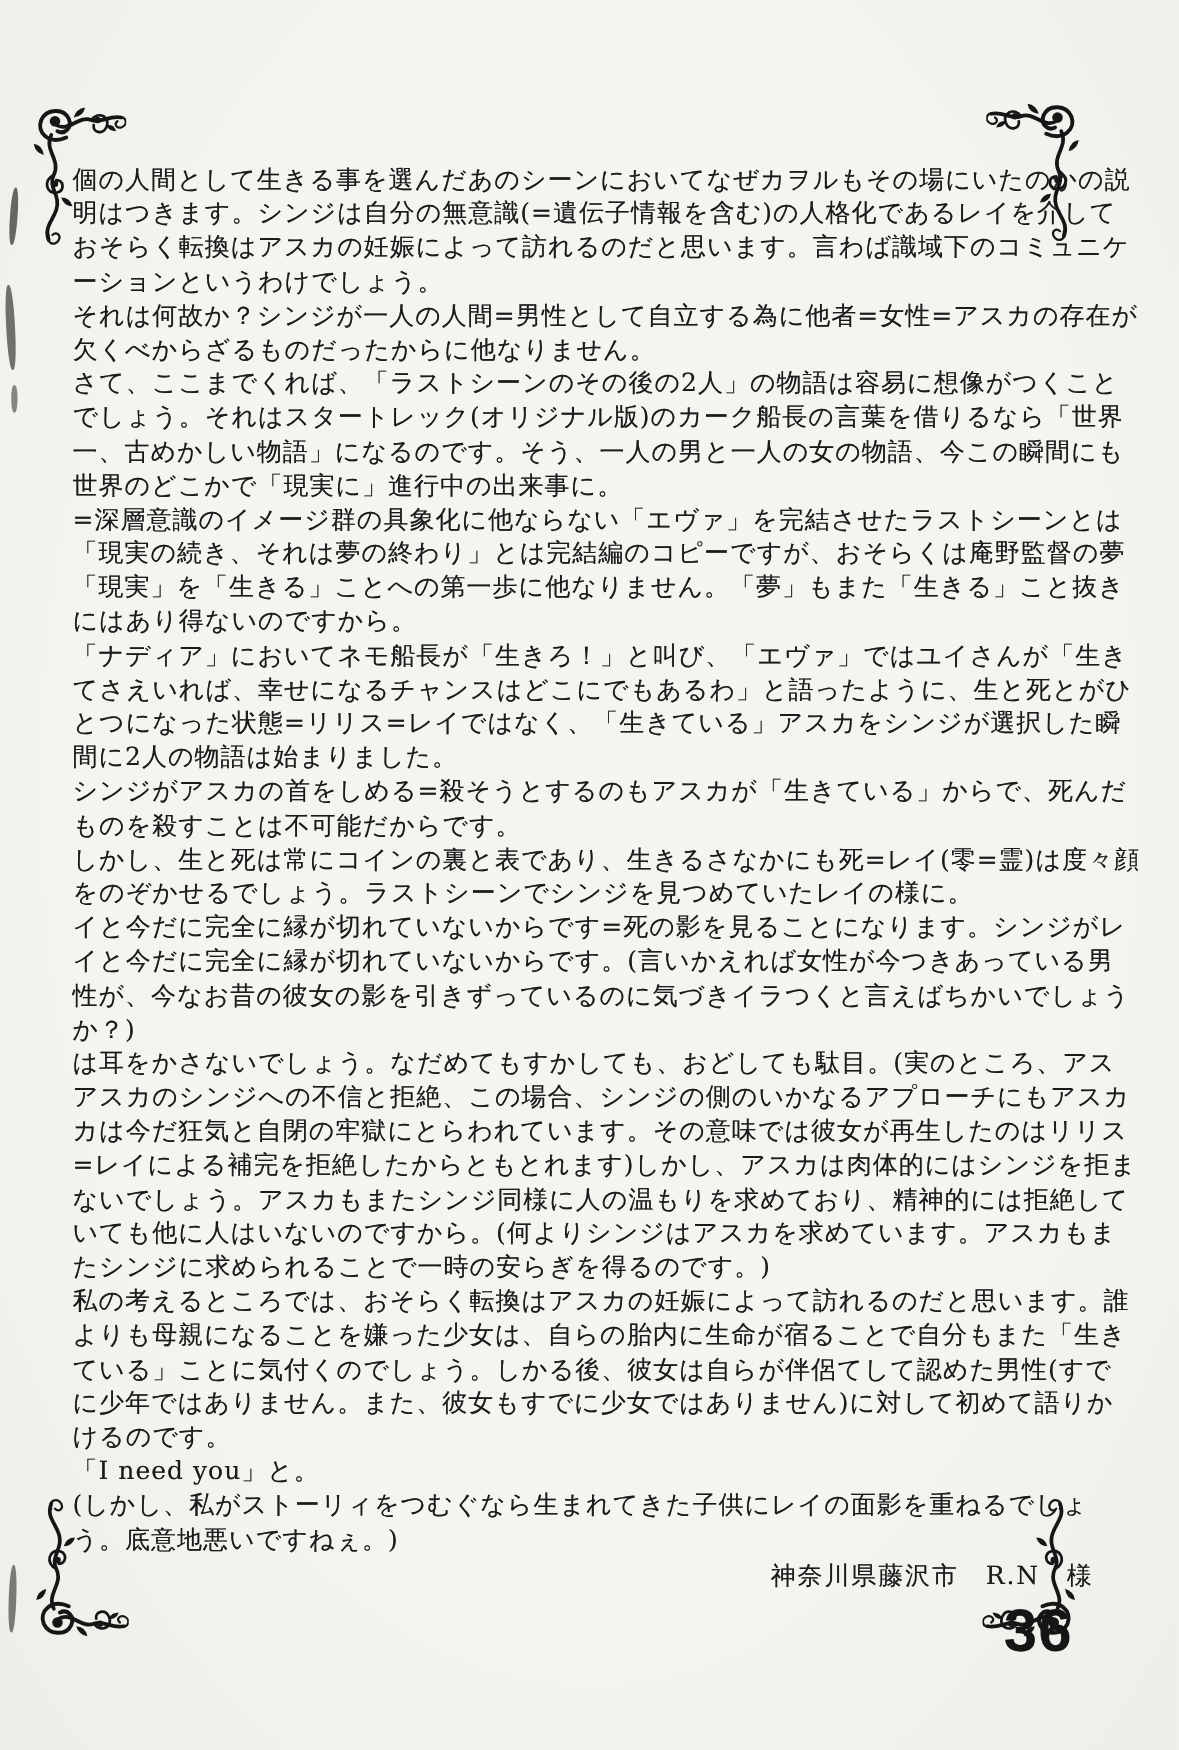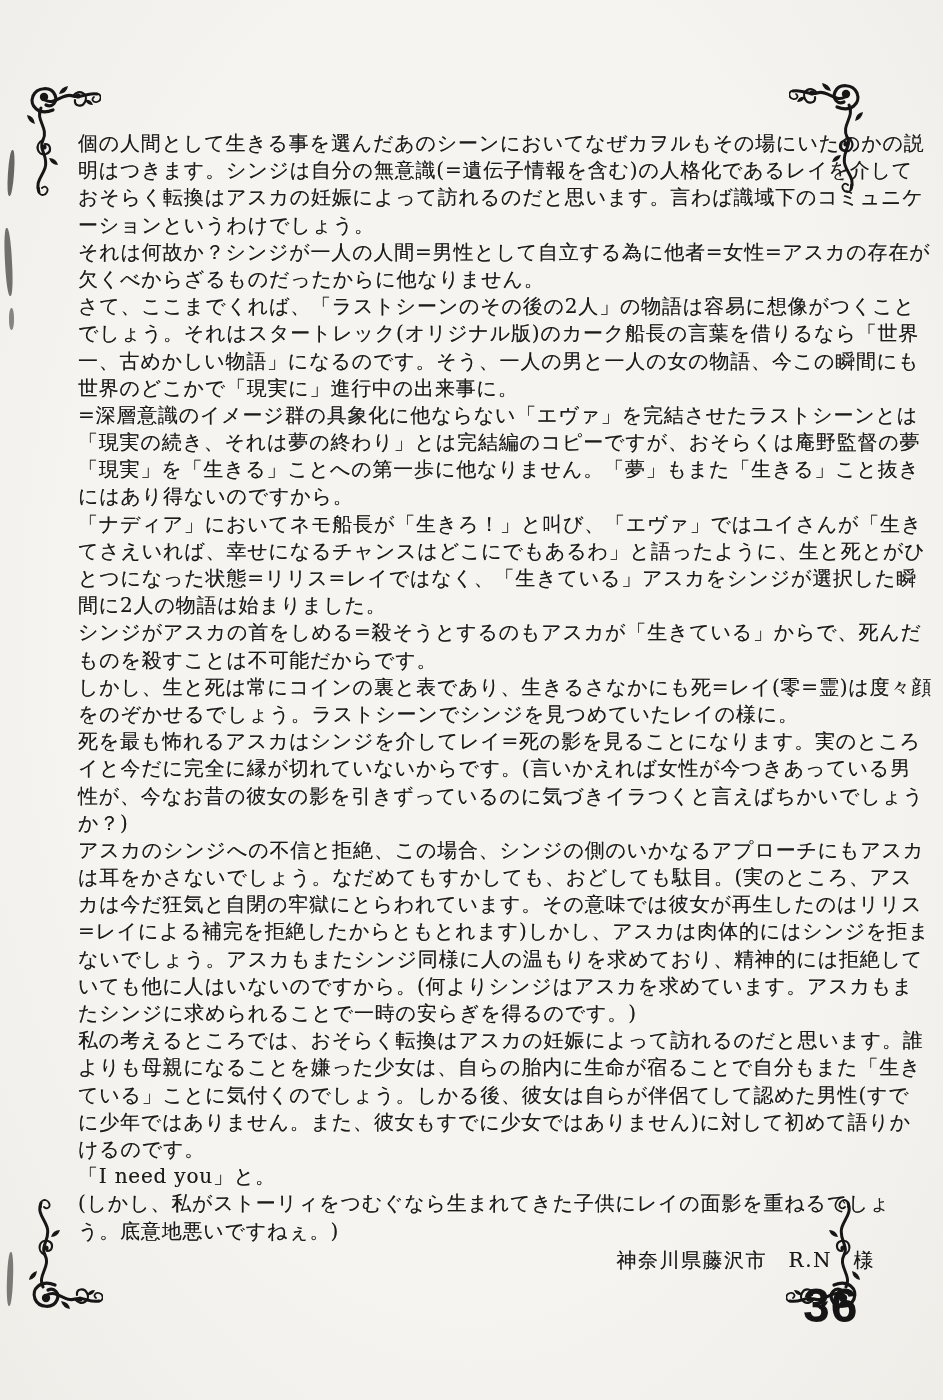--- a/index.html
+++ b/index.html
@@ -16,21 +16,20 @@
   }
   .body-text {
     position: absolute;
     left: 58px; top: 130px;
     width: 840px;
     font-size: 20px;
     line-height: 27.2px;
     letter-spacing: 0.8px;
     color: #1b1b1b;
     text-shadow: 0 0 0.5px rgba(25,25,25,0.55);
-    margin-left: 20px;
   }
   .text-line { white-space: nowrap; height: 27.2px; }
   .attribution {
     position: absolute;
     top: 1247px; right: 68px;
     font-size: 20px;
     letter-spacing: 1.5px;
     color: #1b1b1b;
     text-shadow: 0 0 0.5px rgba(25,25,25,0.55);
     margin-left: 32px;
@@ -123,26 +122,26 @@
       <div class="text-line">「現実」を「生きる」ことへの第一歩に他なりません。「夢」もまた「生きる」こと抜き</div>
       <div class="text-line">にはあり得ないのですから。</div>
       <div class="text-line">「ナディア」においてネモ船長が「生きろ！」と叫び、「エヴァ」ではユイさんが「生き</div>
       <div class="text-line">てさえいれば、幸せになるチャンスはどこにでもあるわ」と語ったように、生と死とがひ</div>
       <div class="text-line">とつになった状態=リリス=レイではなく、「生きている」アスカをシンジが選択した瞬</div>
       <div class="text-line">間に2人の物語は始まりました。</div>
       <div class="text-line">シンジがアスカの首をしめる=殺そうとするのもアスカが「生きている」からで、死んだ</div>
       <div class="text-line">ものを殺すことは不可能だからです。</div>
       <div class="text-line">しかし、生と死は常にコインの裏と表であり、生きるさなかにも死=レイ(零=霊)は度々顔</div>
       <div class="text-line">をのぞかせるでしょう。ラストシーンでシンジを見つめていたレイの様に。</div>
-      <div class="text-line">死を最も怖れるアスカはシンジを介してレイ=死の影を見ることになります。実のところ</div>
+      <div class="text-line">イと今だに完全に縁が切れていないからです=死の影を見ることになります。シンジがレ</div>
       <div class="text-line">イと今だに完全に縁が切れていないからです。(言いかえれば女性が今つきあっている男</div>
       <div class="text-line">性が、今なお昔の彼女の影を引きずっているのに気づきイラつくと言えばちかいでしょう</div>
       <div class="text-line">か？)</div>
+      <div class="text-line">は耳をかさないでしょう。なだめてもすかしても、おどしても駄目。(実のところ、アス</div>
       <div class="text-line">アスカのシンジへの不信と拒絶、この場合、シンジの側のいかなるアプローチにもアスカ</div>
-      <div class="text-line">は耳をかさないでしょう。なだめてもすかしても、おどしても駄目。(実のところ、アス</div>
       <div class="text-line">カは今だ狂気と自閉の牢獄にとらわれています。その意味では彼女が再生したのはリリス</div>
       <div class="text-line">=レイによる補完を拒絶したからともとれます)しかし、アスカは肉体的にはシンジを拒ま</div>
       <div class="text-line">ないでしょう。アスカもまたシンジ同様に人の温もりを求めており、精神的には拒絶して</div>
       <div class="text-line">いても他に人はいないのですから。(何よりシンジはアスカを求めています。アスカもま</div>
       <div class="text-line">たシンジに求められることで一時の安らぎを得るのです。)</div>
       <div class="text-line">私の考えるところでは、おそらく転換はアスカの妊娠によって訪れるのだと思います。誰</div>
       <div class="text-line">よりも母親になることを嫌った少女は、自らの胎内に生命が宿ることで自分もまた「生き</div>
       <div class="text-line">ている」ことに気付くのでしょう。しかる後、彼女は自らが伴侶てして認めた男性(すで</div>
       <div class="text-line">に少年ではありません。また、彼女もすでに少女ではありません)に対して初めて語りか</div>
       <div class="text-line">けるのです。</div>

